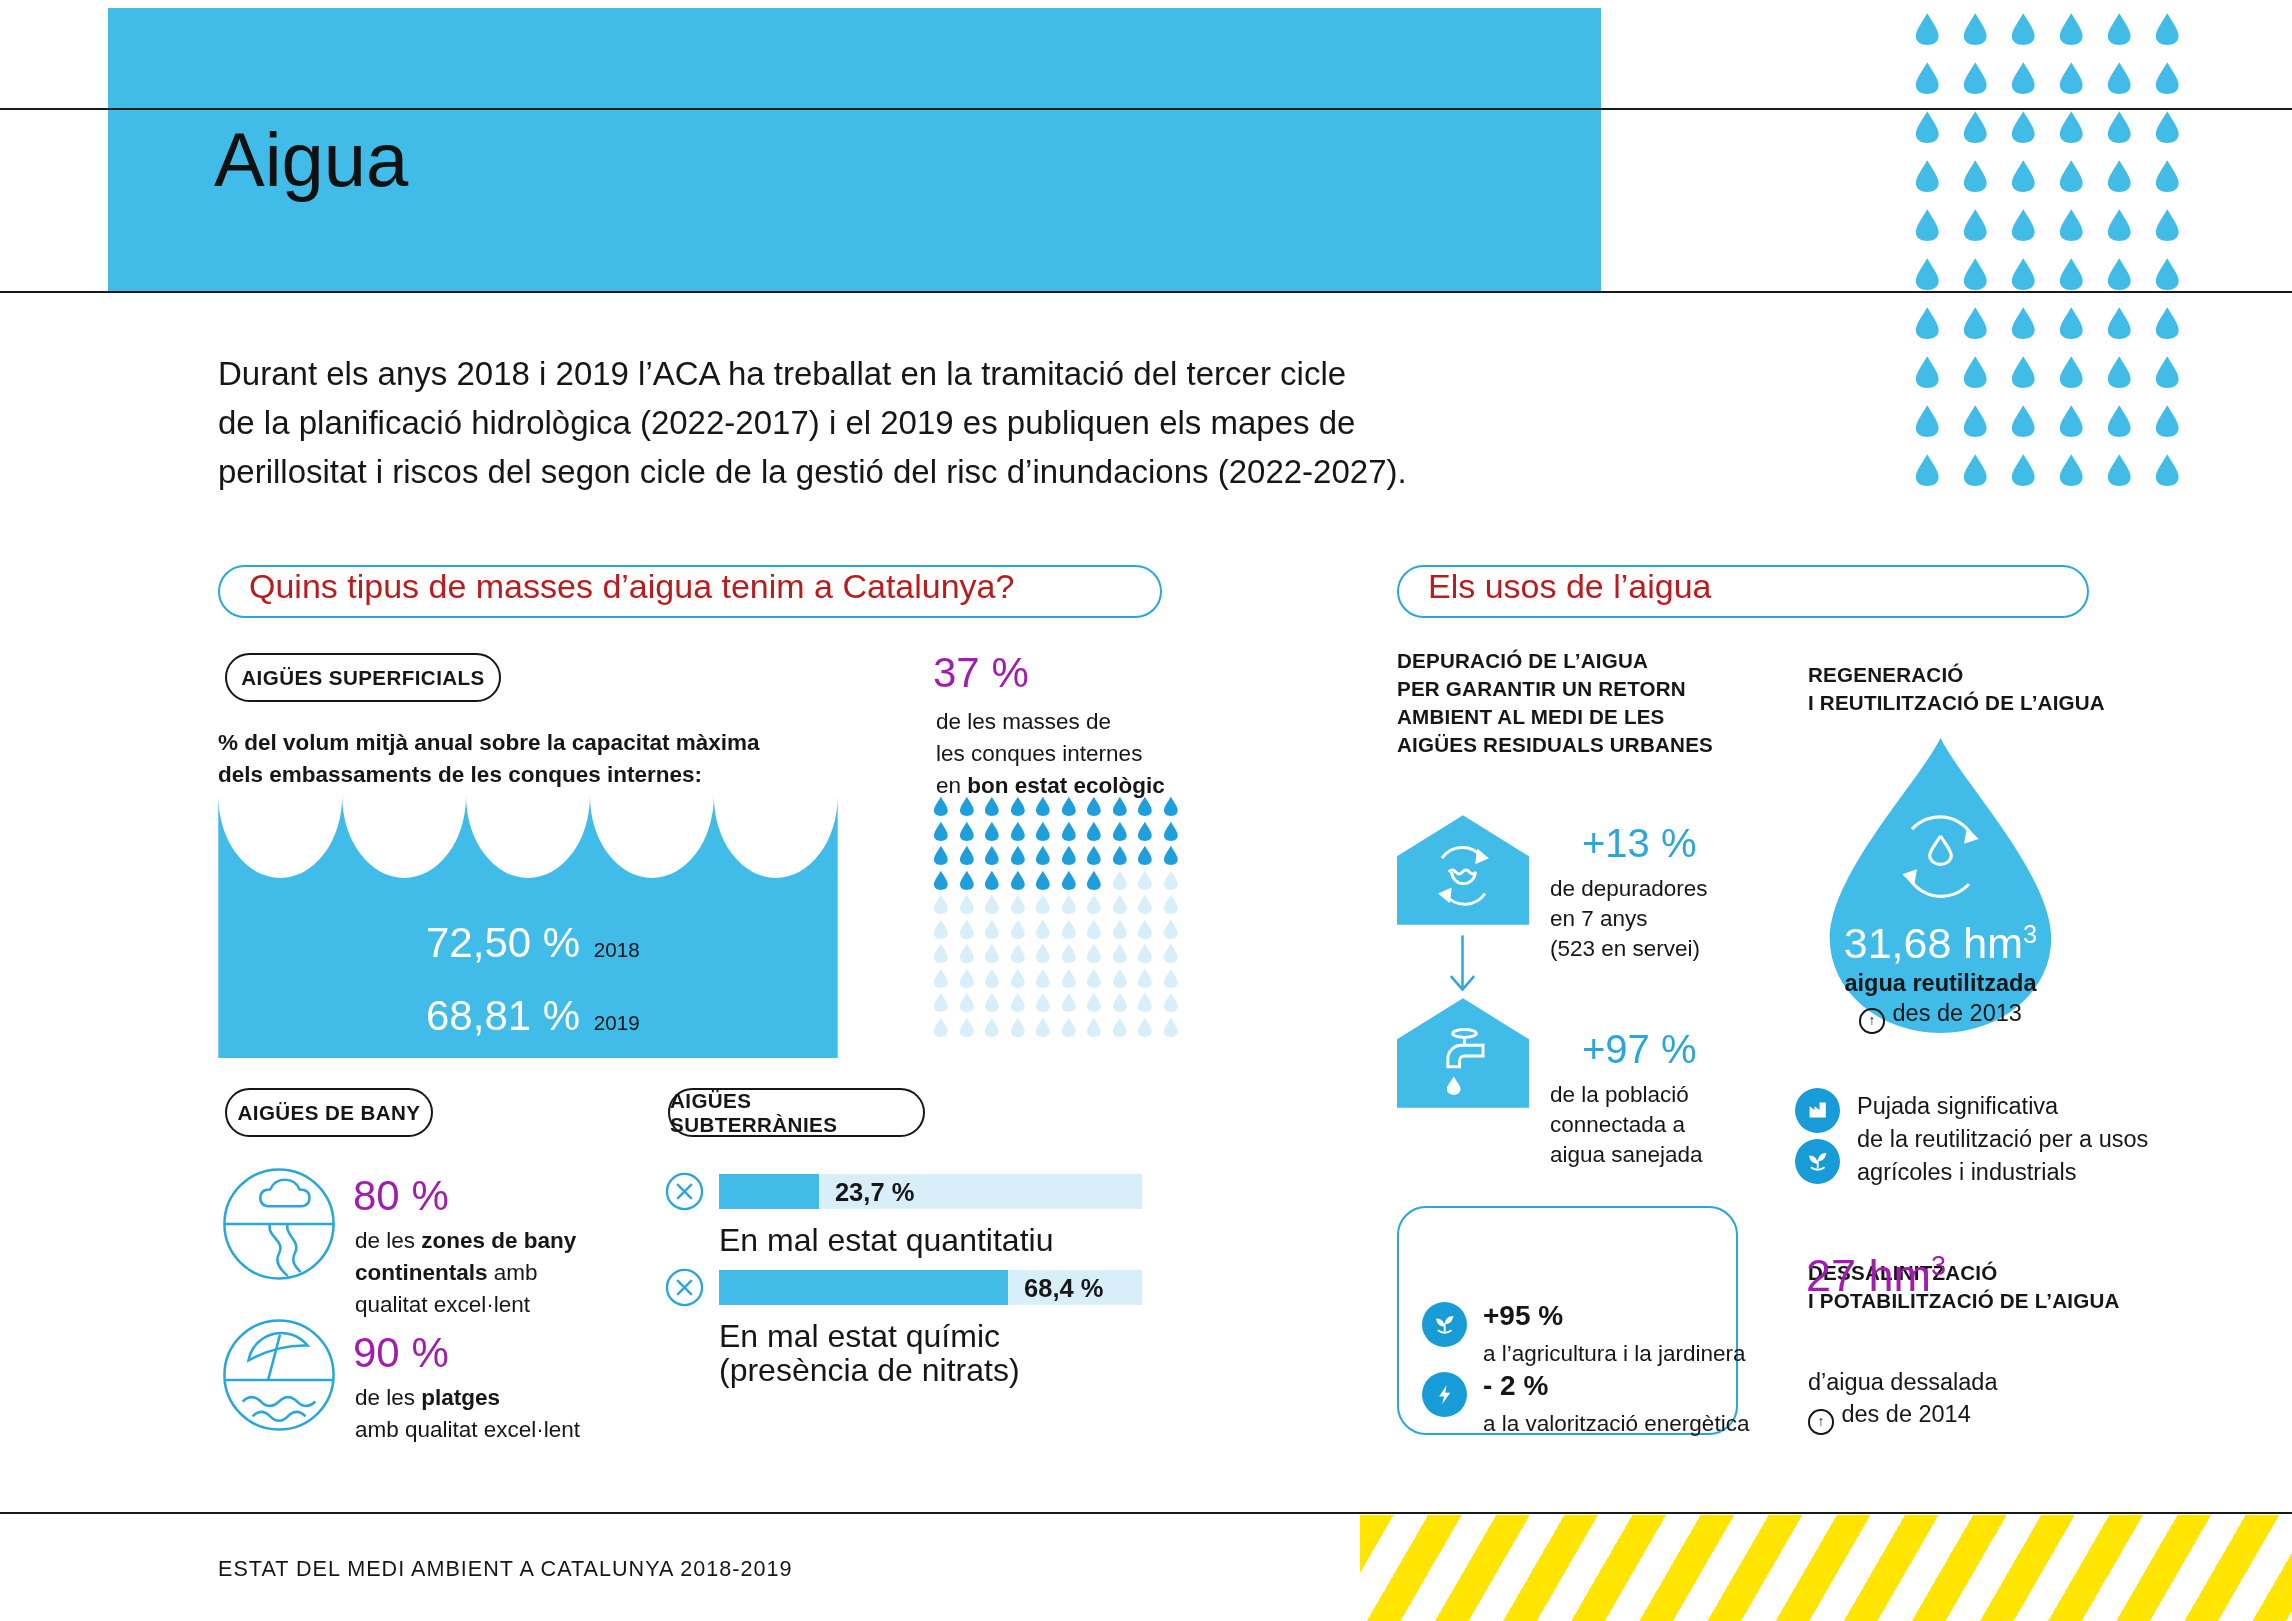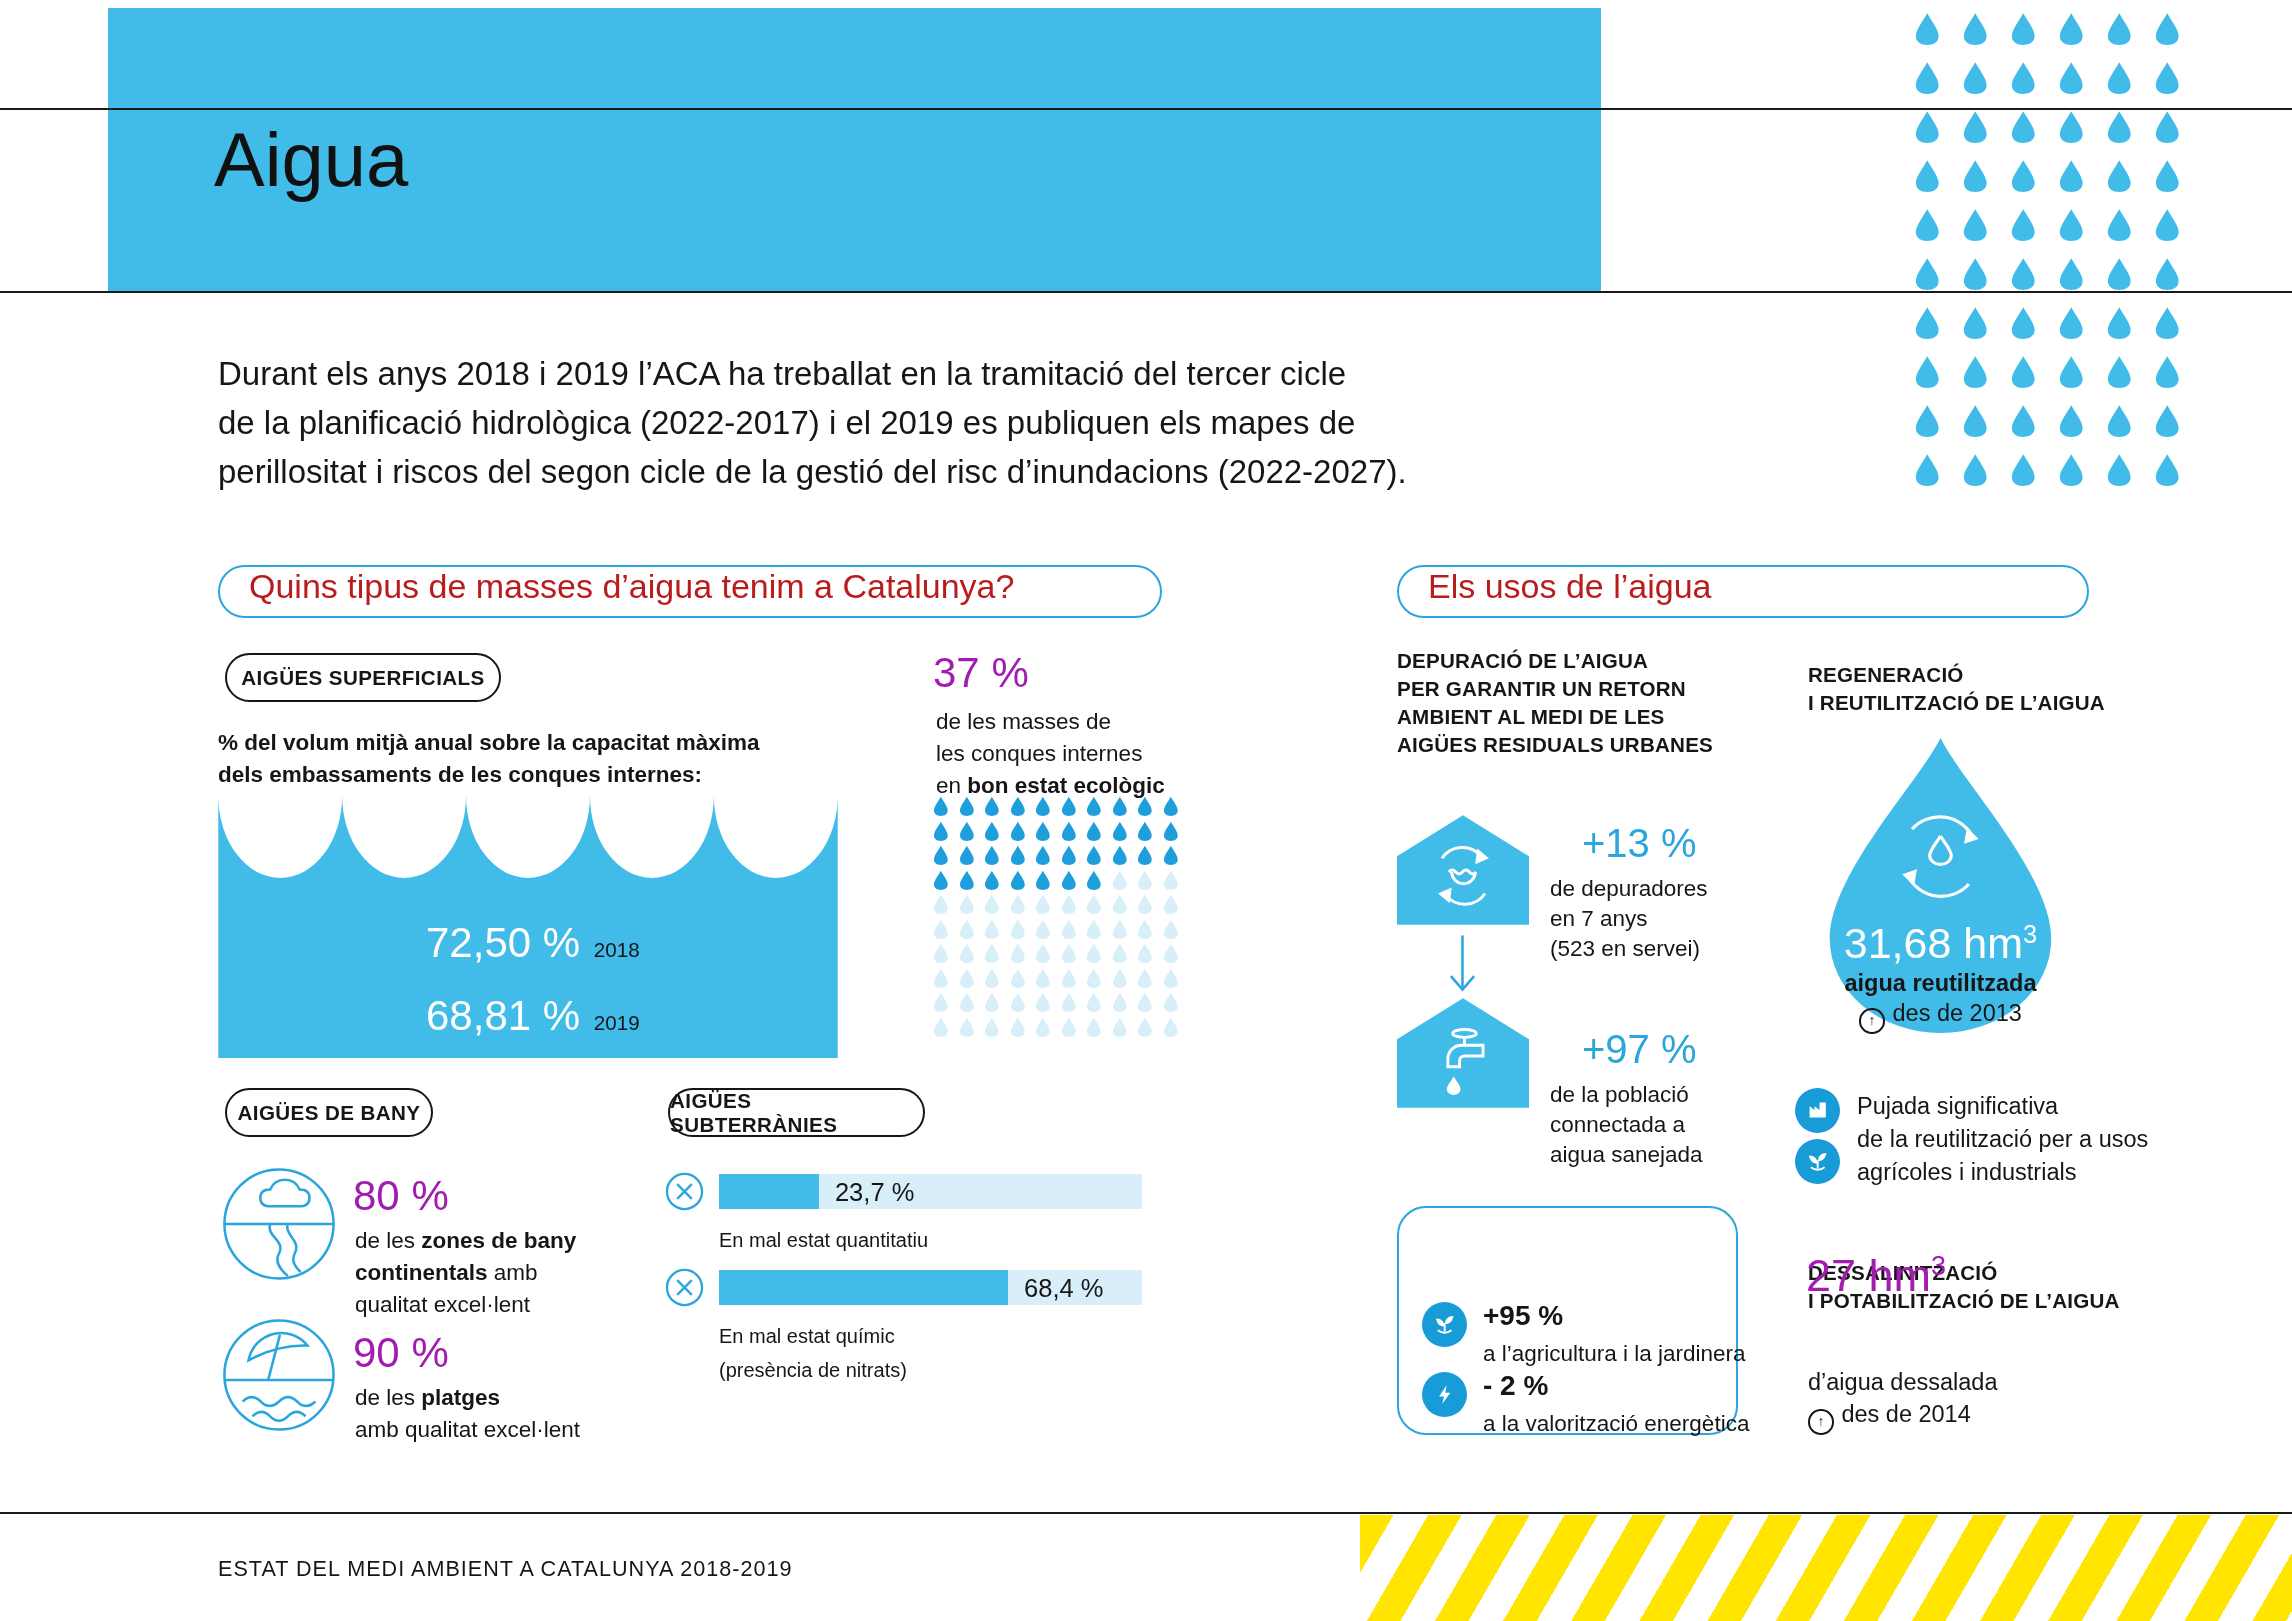--- a/index.html
+++ b/index.html
@@ -22,22 +22,22 @@
   .wave-wrap{position:absolute;left:218px;top:784px;width:620px;height:274px;}
   .wave-row{position:absolute;left:208px;display:flex;align-items:baseline;gap:13.7px;}
   .wave-val{font-size:42px;color:#ffffff;font-weight:400;}
   .wave-year{font-size:20.6px;color:#161616;}
   .drop-grid{position:absolute;left:933px;top:796px;display:grid;grid-template-columns:repeat(10,25.5px);grid-auto-rows:24.5px;}
   .rain{position:absolute;left:1914px;top:11.8px;display:grid;grid-template-columns:repeat(6,48px);grid-auto-rows:49px;}
   .bar-group{position:absolute;left:665px;width:510px;}
   .xicon{position:absolute;left:0;top:0;}
   .bar-track{position:absolute;left:54px;top:2px;width:423px;height:35px;background:#D8EEF9;}
   .bar-fill{position:absolute;left:0;top:0;height:100%;background:#41BCE8;}
-  .bar-label{position:absolute;top:3.9px;font-size:25.5px;font-weight:normal;color:#161616;white-space:nowrap;text-align:right;}
-  .bar-caption{position:absolute;left:54px;top:51px;font-size:20px;line-height:34px;color:#161616;}
+  .bar-label{position:absolute;top:3.9px;font-size:25.5px;font-weight:bold;color:#161616;white-space:nowrap;text-align:right;}
+  .bar-caption{position:absolute;left:54px;top:51px;font-size:32px;line-height:34px;color:#161616;}
   .right-title{position:absolute;font-size:20.6px;line-height:28px;font-weight:bold;color:#161616;letter-spacing:0.2px;}
   .house{position:absolute;left:1397px;width:132px;height:110px;}
   .step-val{position:absolute;left:1582px;color:#2BA6DD;font-size:40px;}
   .step-desc{position:absolute;left:1550px;font-size:22.5px;line-height:30px;color:#161616;}
   .bigdrop{position:absolute;left:1818px;top:735px;width:245px;height:302px;}
   .bigdrop .txt{position:absolute;left:0;width:245px;text-align:center;}
   .drop-val{font-size:43px;color:#fff;font-weight:400;}
   .drop-val sup{font-size:25.5px;}
   .note-icon{position:absolute;left:1795px;width:45px;height:45px;border-radius:50%;background:#189CD8;
              display:flex;align-items:center;justify-content:center;}

